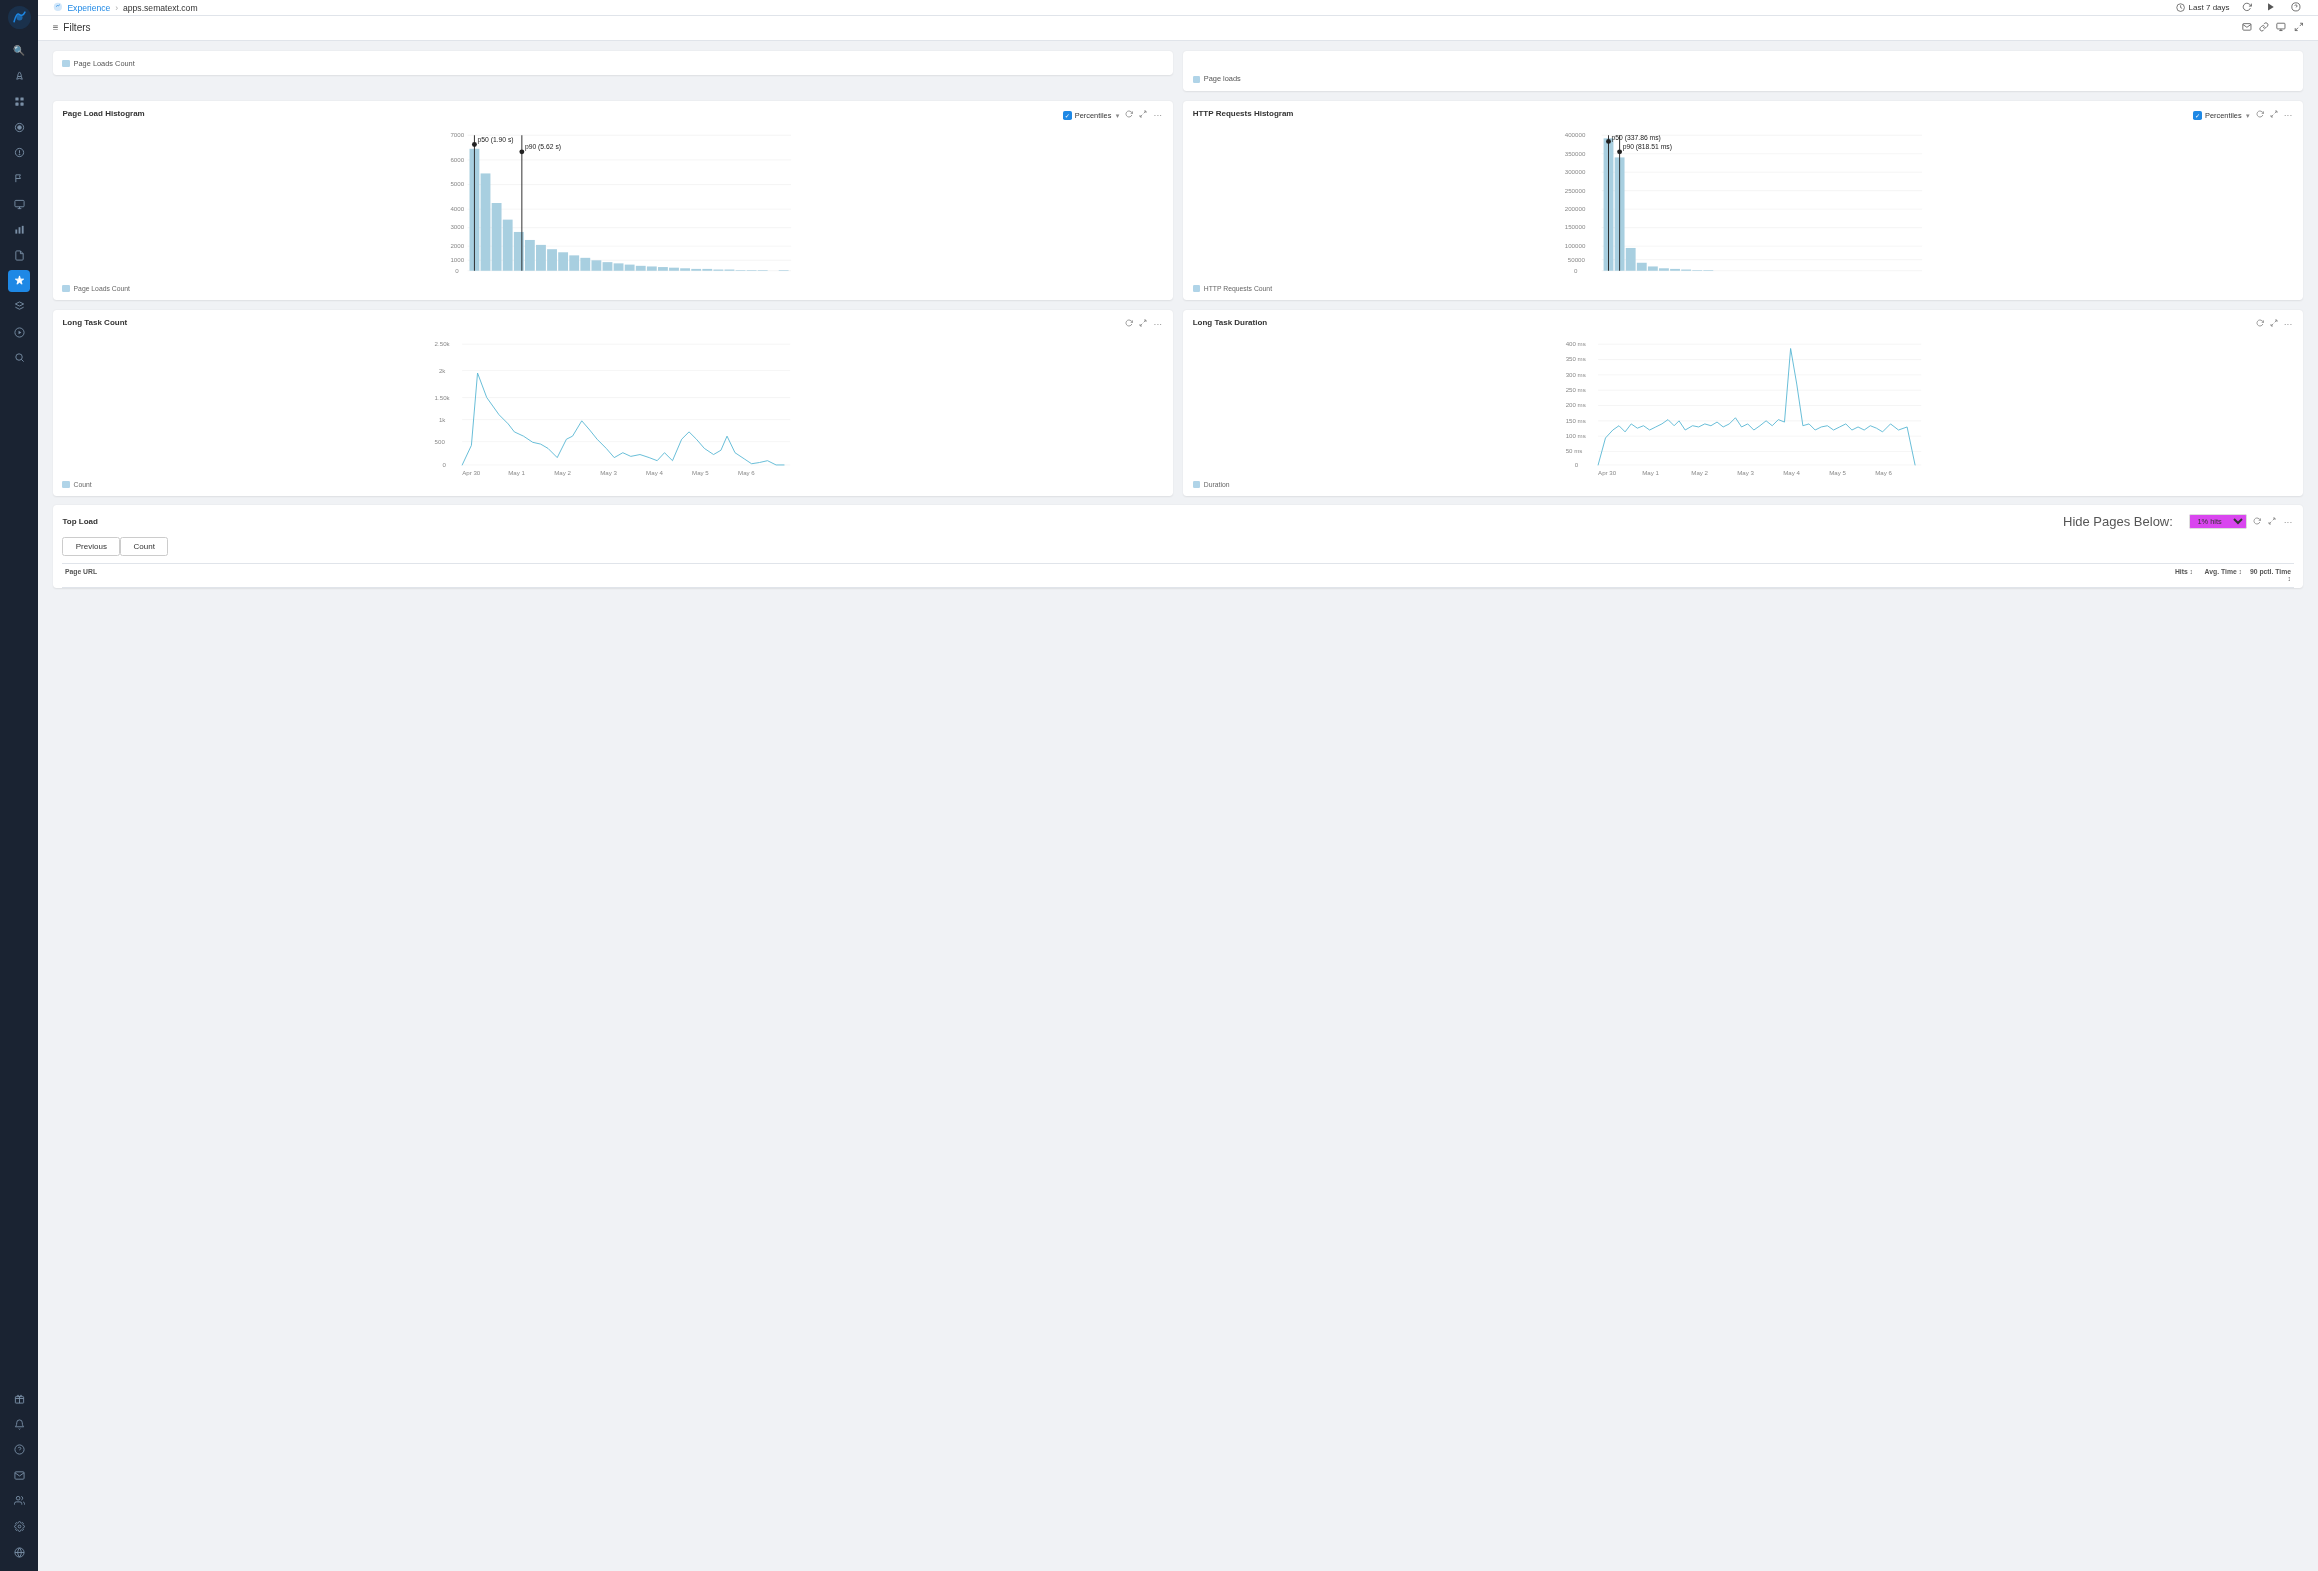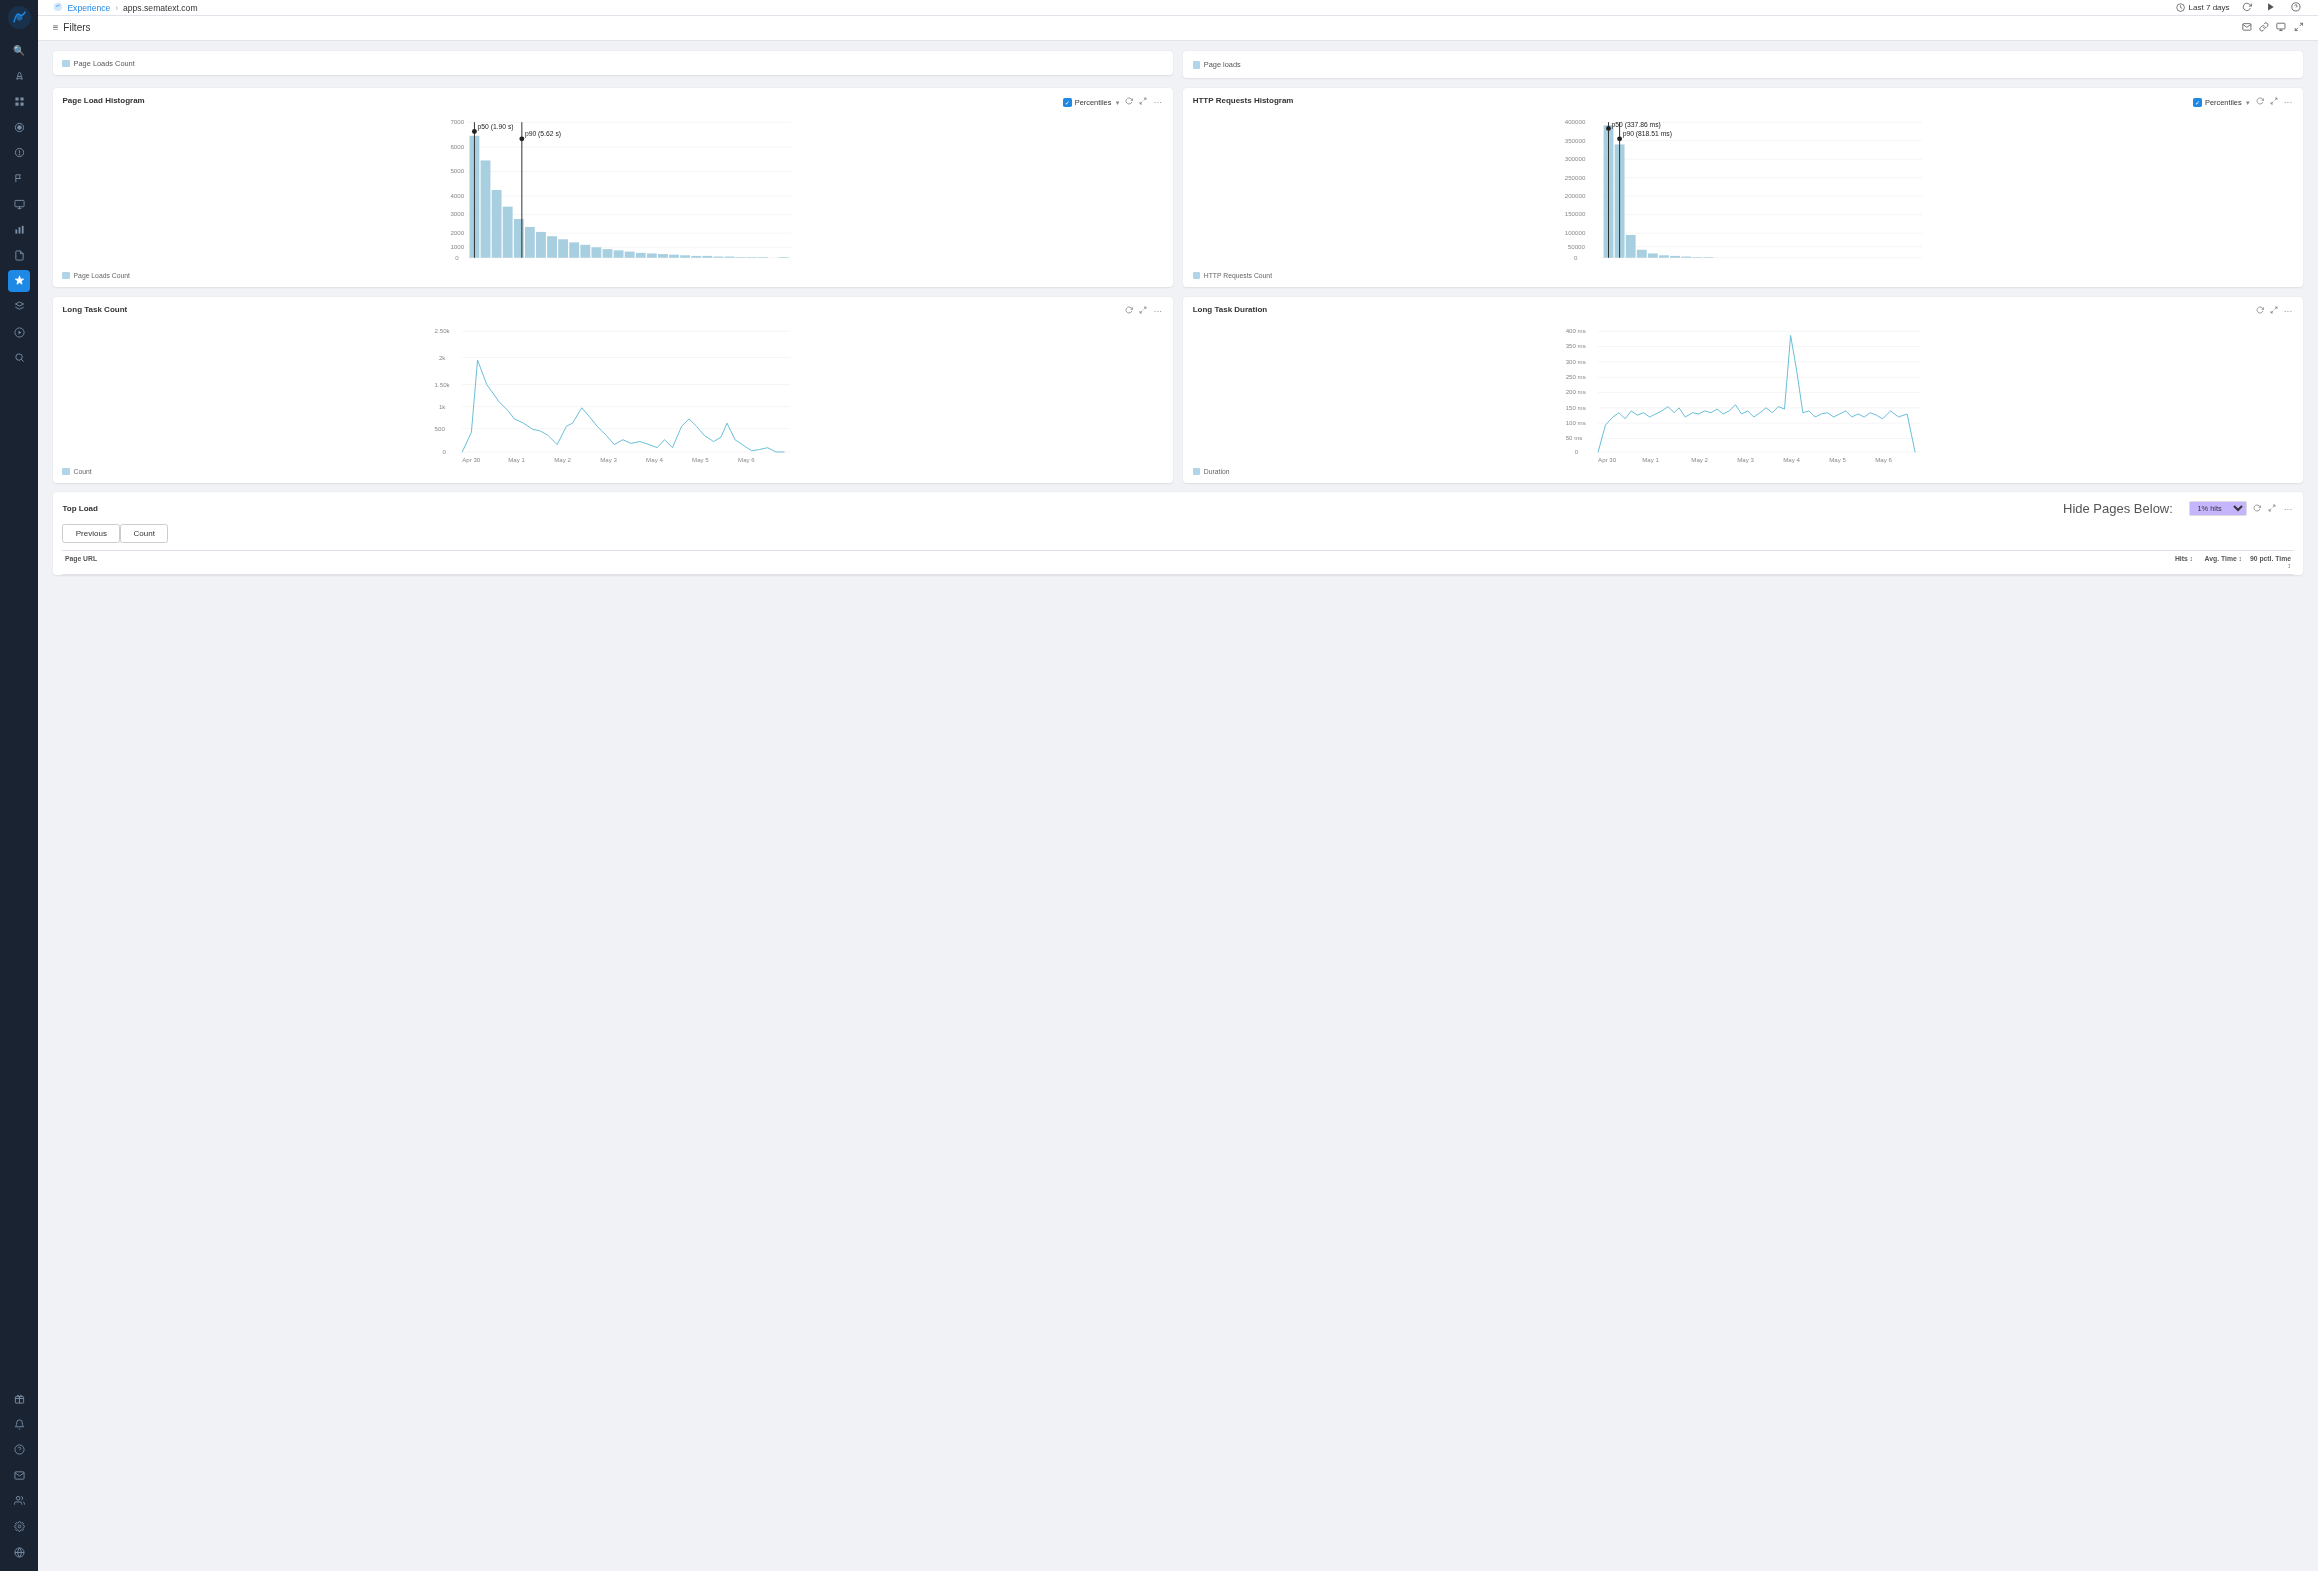--- a/index.html
+++ b/index.html
@@ -217,21 +217,21 @@
       color: #333;
       flex: 1;
     }
     .hide-pages-label { font-size: 13px; color: #555; margin-right: 11px; padding-left: 43px; }
     .hits-select {
       font-size: 7.4px;
       border: 0.6px solid #ddd;
       border-radius: 1.8px;
       padding: 1.2px 3.7px;
       color: #333;
-      background: #c4b5fd;
+      background: #d946ef;
     }
     .top-pages-nav {
       display: flex;
       margin-bottom: 6.1px;
     }
     .nav-btn {
       padding: 4.3px 12.3px;
       border: 0.6px solid #ccc;
       border-radius: 2.5px;
       background: #fff;
@@ -476,21 +476,21 @@
     </div>
   </div>
 
   <div class="content">
 
     <div class="charts-grid" style="margin-bottom:9.8px;">
       <div class="chart-card" style="height:24.6px;display:flex;align-items:center;">
         <span class="legend-swatch"></span>
         <span style="font-size:7.4px;color:#555;margin-left:3.7px;">Page Loads Count</span>
       </div>
-      <div class="chart-card" style="height:27px;display:flex;align-items:center;">
+      <div class="chart-card" style="height:40px;display:flex;align-items:flex-end;">
         <span class="legend-swatch"></span>
         <span style="font-size:7.4px;color:#555;margin-left:3.7px;">Page loads</span>
       </div>
     </div>
 
     <div class="charts-grid">
 
       <div class="chart-card">
         <div class="chart-header">
           <span class="chart-title">Page Load Histogram</span>

